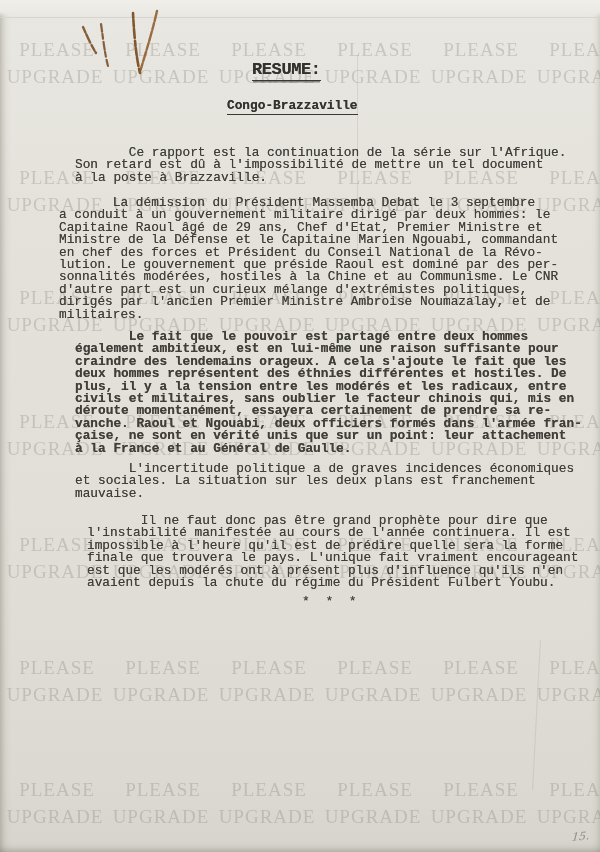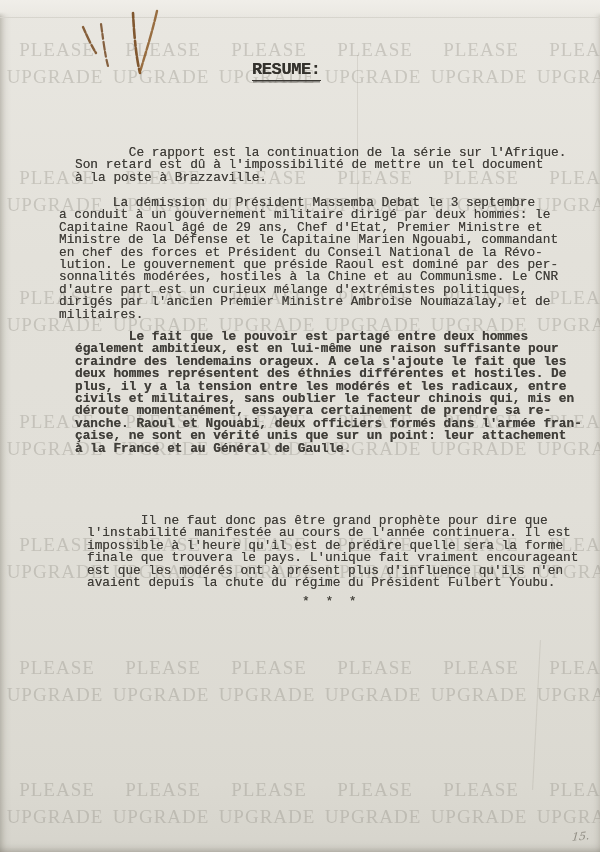--- a/index.html
+++ b/index.html
@@ -148,20 +148,21 @@
 
   <svg class="ink-marks" width="110" height="90" viewBox="0 0 110 90">
     <path d="M13,22 C17,31 21,40 26,48" fill="none" stroke="#74471c" stroke-width="2.4" stroke-linecap="round" stroke-dasharray="6 2 9 3" opacity=".85"></path>
     <path d="M31,19 C33,33 35,50 38,61" fill="none" stroke="#6b3f16" stroke-width="2.2" stroke-linecap="round" stroke-dasharray="8 2 5 3" opacity=".8"></path>
     <path d="M63,8 C64,28 66,52 70,68" fill="none" stroke="#74471c" stroke-width="2.6" stroke-linecap="round" stroke-dasharray="5 2 7 2 9 3" opacity=".9"></path>
     <path d="M87,6 C82,28 75,50 70,67" fill="none" stroke="#8a5824" stroke-width="2.4" stroke-linecap="round" stroke-dasharray="10 2 7 2" opacity=".85"></path>
   </svg>
 
   <div class="heading heading-resume">RESUME:</div>
 
+  <div class="heading heading-country">Congo-Brazzaville</div>
 
   <div class="txt" style="left:75px;top:147px;">       Ce rapport est la continuation de la série sur l'Afrique.
 Son retard est dû à l'impossibilité de mettre un tel document
 à la poste à Brazzaville.</div>
 
   <div class="txt" style="left:59px;top:197px;">       La démission du Président Massemba Debat le 3 septembre
 a conduit à un gouvernement militaire dirigé par deux hommes: le
 Capitaine Raoul âgé de 29 ans, Chef d'Etat, Premier Ministre et
 Ministre de la Défense et le Capitaine Marien Ngouabi, commandant
 en chef des forces et Président du Conseil National de la Révo-
@@ -175,20 +176,23 @@
 également ambitieux, est en lui-même une raison suffisante pour
 craindre des lendemains orageux. A cela s'ajoute le fait que les
 deux hommes représentent des éthnies différentes et hostiles. De
 plus, il y a la tension entre les modérés et les radicaux, entre
 civils et militaires, sans oublier le facteur chinois qui, mis en
 déroute momentanément, essayera certainement de prendre sa re-
 vanche. Raoul et Ngouabi, deux officiers formés dans l'armée fran-
 çaise, ne sont en vérité unis que sur un point: leur attachement
 à la France et au Général de Gaulle.</div>
 
+  <div class="txt" style="left:75px;top:463px;">       L'incertitude politique a de graves incidences économiques
+et sociales. La situation sur les deux plans est franchement
+mauvaise.</div>
 
   <div class="txt" style="left:87px;top:515px;">       Il ne faut donc pas être grand prophète pour dire que
 l'instabilité manifestée au cours de l'année continuera. Il est
 impossible à l'heure qu'il est de prédire quelle sera la forme
 finale que trouvera le pays. L'unique fait vraiment encourageant
 est que les modérés ont à présent plus d'influence qu'ils n'en
 avaient depuis la chute du régime du Président Fulbert Youbu.</div>
 
   <div class="separator">*  *  *</div>
 

